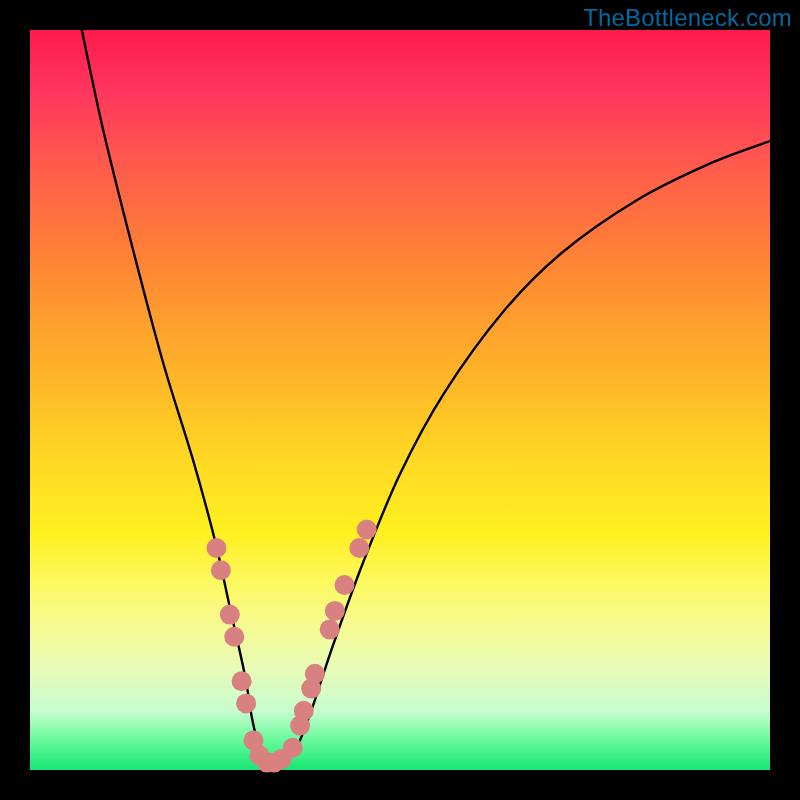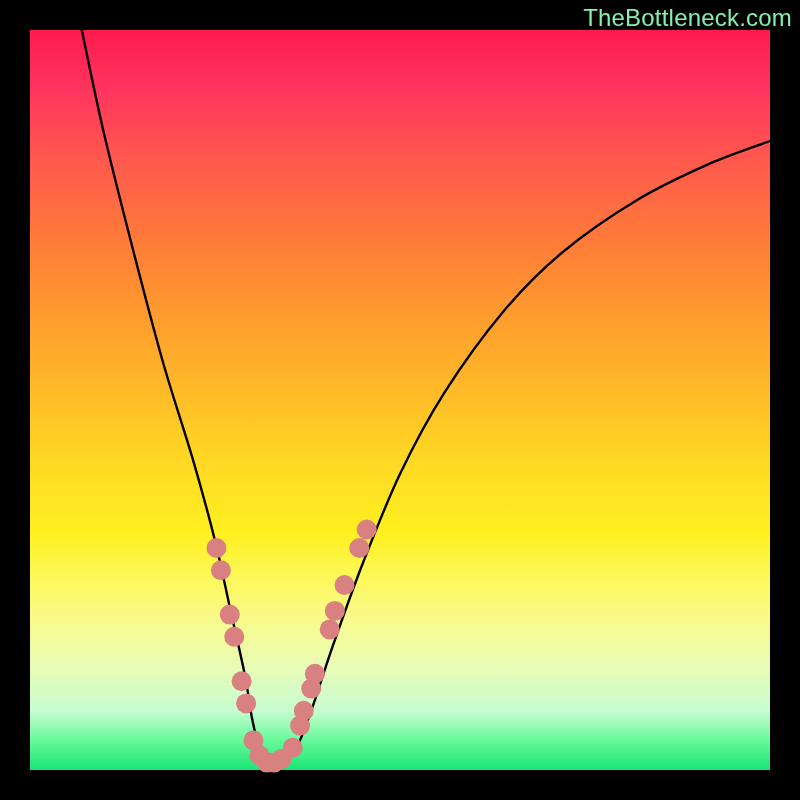--- a/index.html
+++ b/index.html
@@ -39,21 +39,21 @@
       #e8fcb6 86%,
       #c8fcd0 92%,
       #66fa9a 96%,
       #18e574 100%
     );
   }
   .watermark {
     position: absolute;
     top: 4px;
     right: 8px;
-    color: #86efac;
+    color: #0369a1;
     font-size: 24px;
     letter-spacing: 0.2px;
   }
   svg.curves {
     position: absolute;
     left: 30px;
     top: 30px;
     width: 740px;
     height: 740px;
     overflow: visible;

